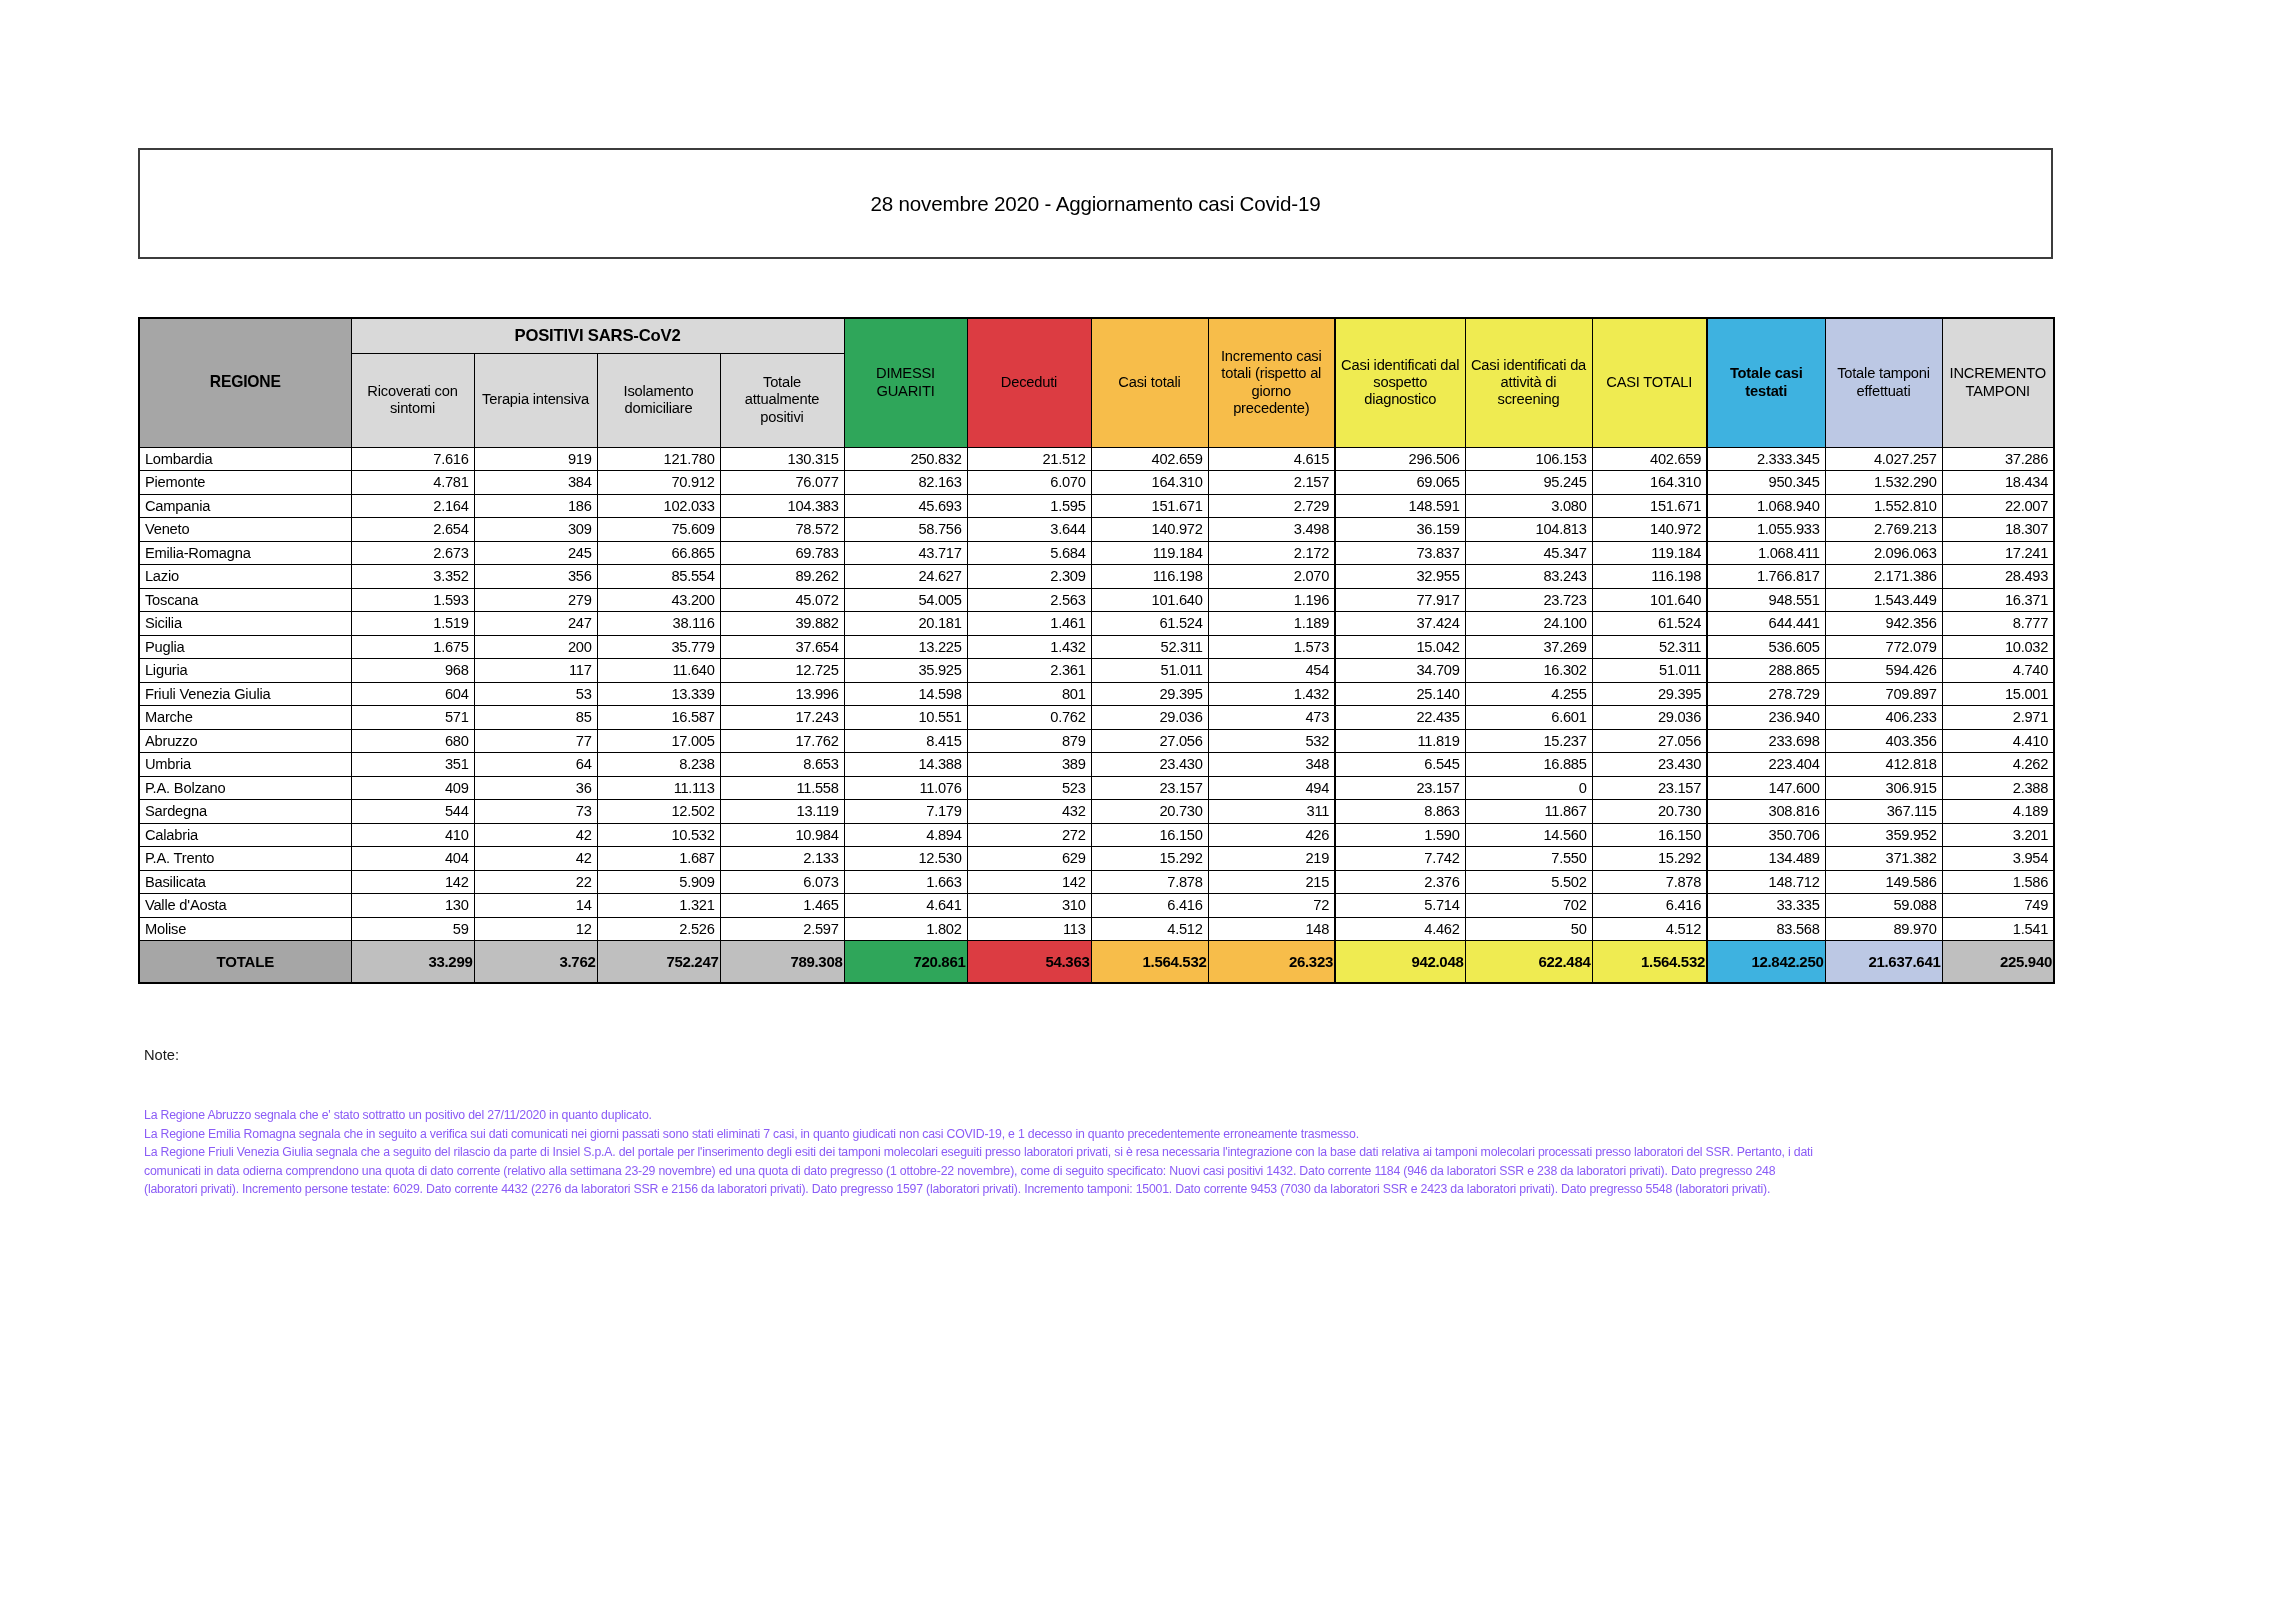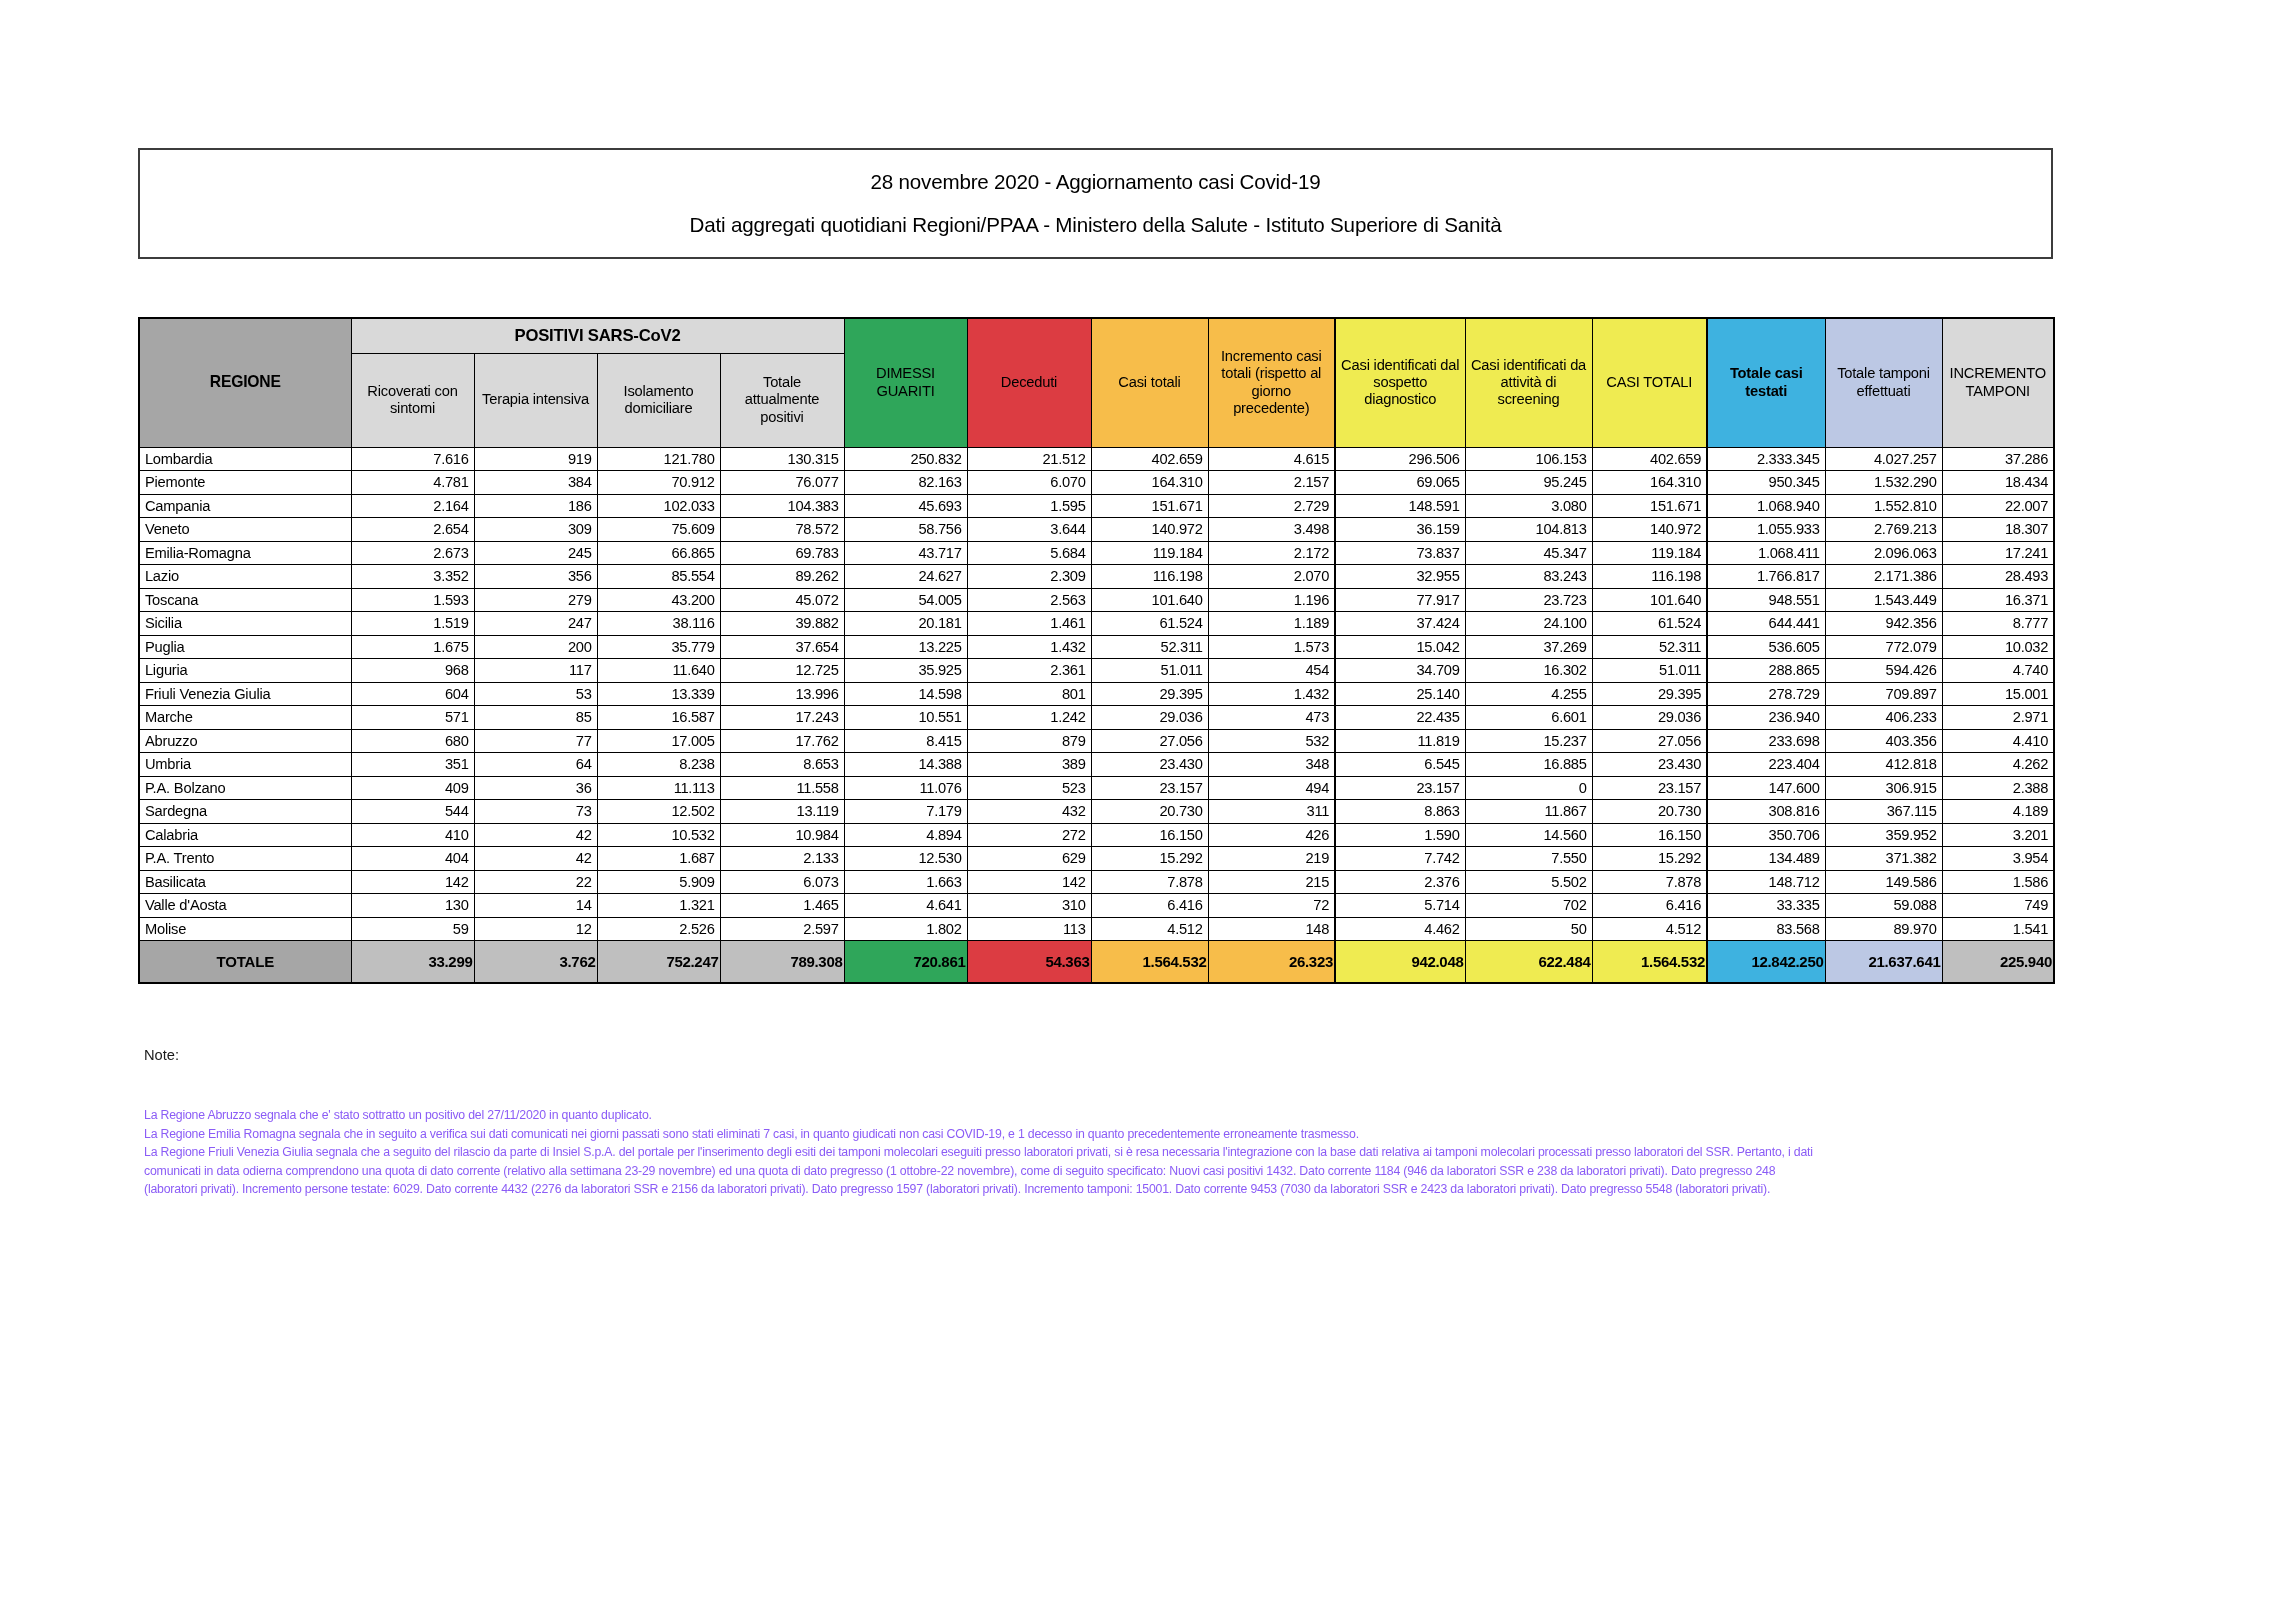--- a/index.html
+++ b/index.html
@@ -74,21 +74,20 @@
   }
   .note-line{white-space:normal;}
 </style>
 </head>
 <body>
 
 <div class="page">
 
   <div class="title-box">
     <div class="title-line">28 novembre 2020 - Aggiornamento casi Covid-19</div>
-    <div class="title-line">Dati aggregati quotidiani Regioni/PPAA - Ministero della Salute - Istituto Superiore di Sanità</div>
   </div>
 
   <table class="covid">
     <colgroup>
       <col style="width:212px">
         <col style="width:123px">
         <col style="width:123px">
         <col style="width:123px">
       <col style="width:124px">
         <col style="width:123px">
@@ -312,21 +311,21 @@
           <td class="num">709.897</td>
           <td class="num">15.001</td>
         </tr>
         <tr>
           <td class="region">Marche</td>
           <td class="num">571</td>
           <td class="num">85</td>
           <td class="num">16.587</td>
           <td class="num">17.243</td>
           <td class="num">10.551</td>
-          <td class="num">1.242</td>
+          <td class="num">0.762</td>
           <td class="num">29.036</td>
           <td class="num sep-r">473</td>
           <td class="num">22.435</td>
           <td class="num">6.601</td>
           <td class="num sep-r">29.036</td>
           <td class="num">236.940</td>
           <td class="num">406.233</td>
           <td class="num">2.971</td>
         </tr>
         <tr>

